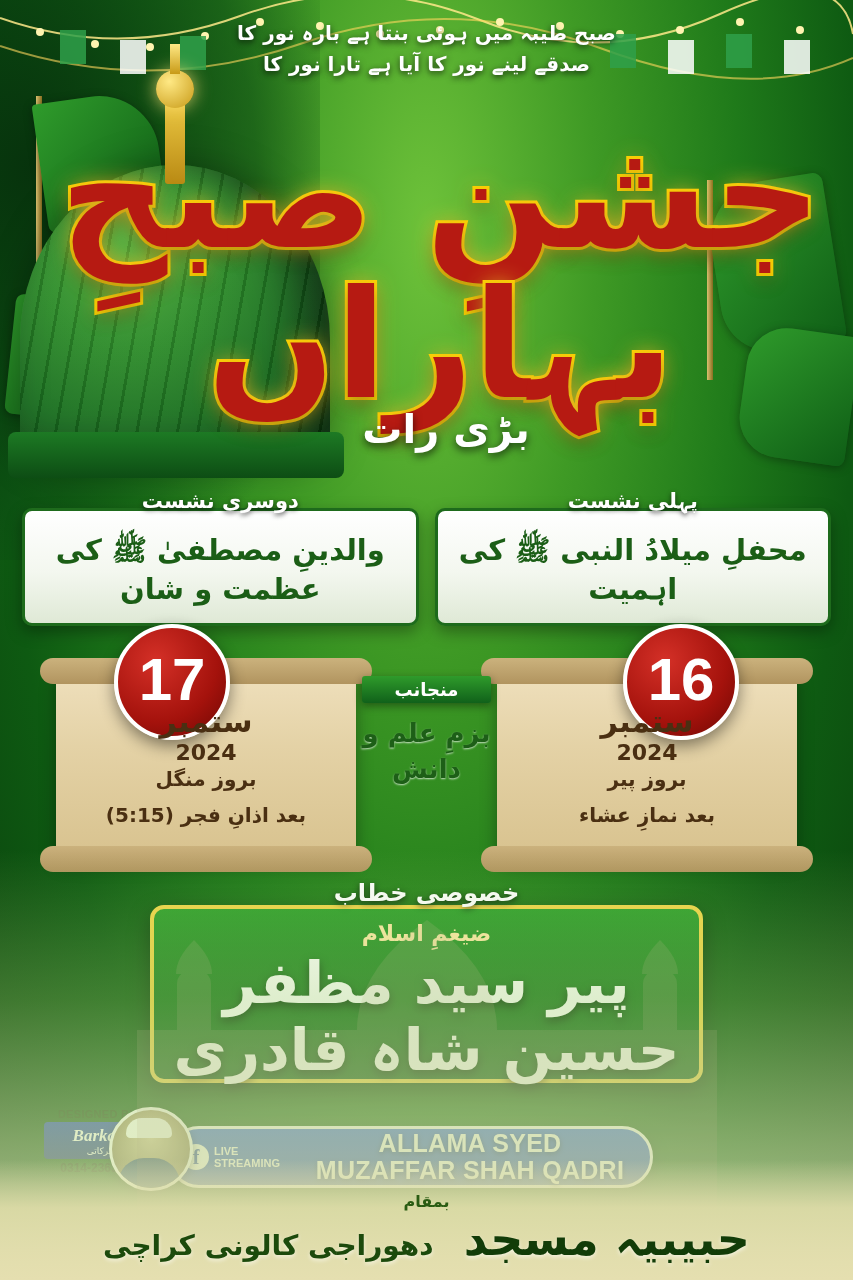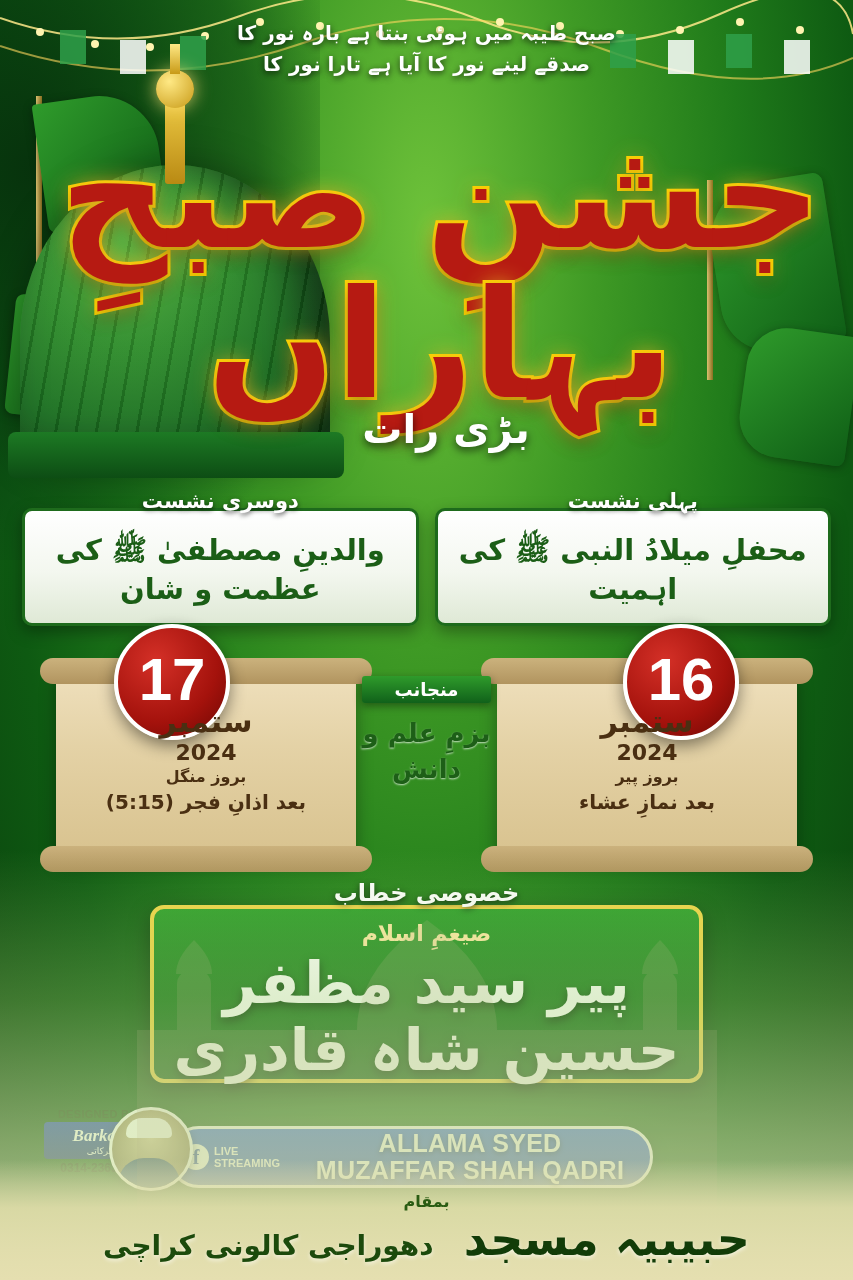--- a/index.html
+++ b/index.html
@@ -226,22 +226,22 @@
   .scroll::after { bottom: -12px; }
   .scroll-inner {
     position: relative;
     z-index: 2;
     padding: 34px 14px 10px;
     color: #4a2f12;
     font-family: "DejaVu Sans", sans-serif;
   }
   .scroll .month { font-size: 30px; font-weight: bold; line-height: 1.2; }
   .scroll .year { font-size: 22px; font-weight: bold; }
-  .scroll .day  { font-size: 16px; font-weight: bold; margin-top: 2px; }
-  .scroll .time { font-size: 20px; font-weight: bold; margin-top: 4px; }
+  .scroll .day  { font-size: 20px; font-weight: bold; margin-top: 2px; }
+  .scroll .time { font-size: 20px; font-weight: bold; margin-top: 12px; }
   .daybadge {
     position: absolute;
     top: -16px;
     width: 108px; height: 108px;
     border-radius: 50%;
     background: radial-gradient(circle at 35% 30%, #d43027 0%, #a4120c 60%, #6d0703 100%);
     border: 4px solid #ffffff;
     box-shadow: 0 6px 16px rgba(0,0,0,0.45);
     color: #ffffff;
     font-family: "Liberation Sans", sans-serif;

